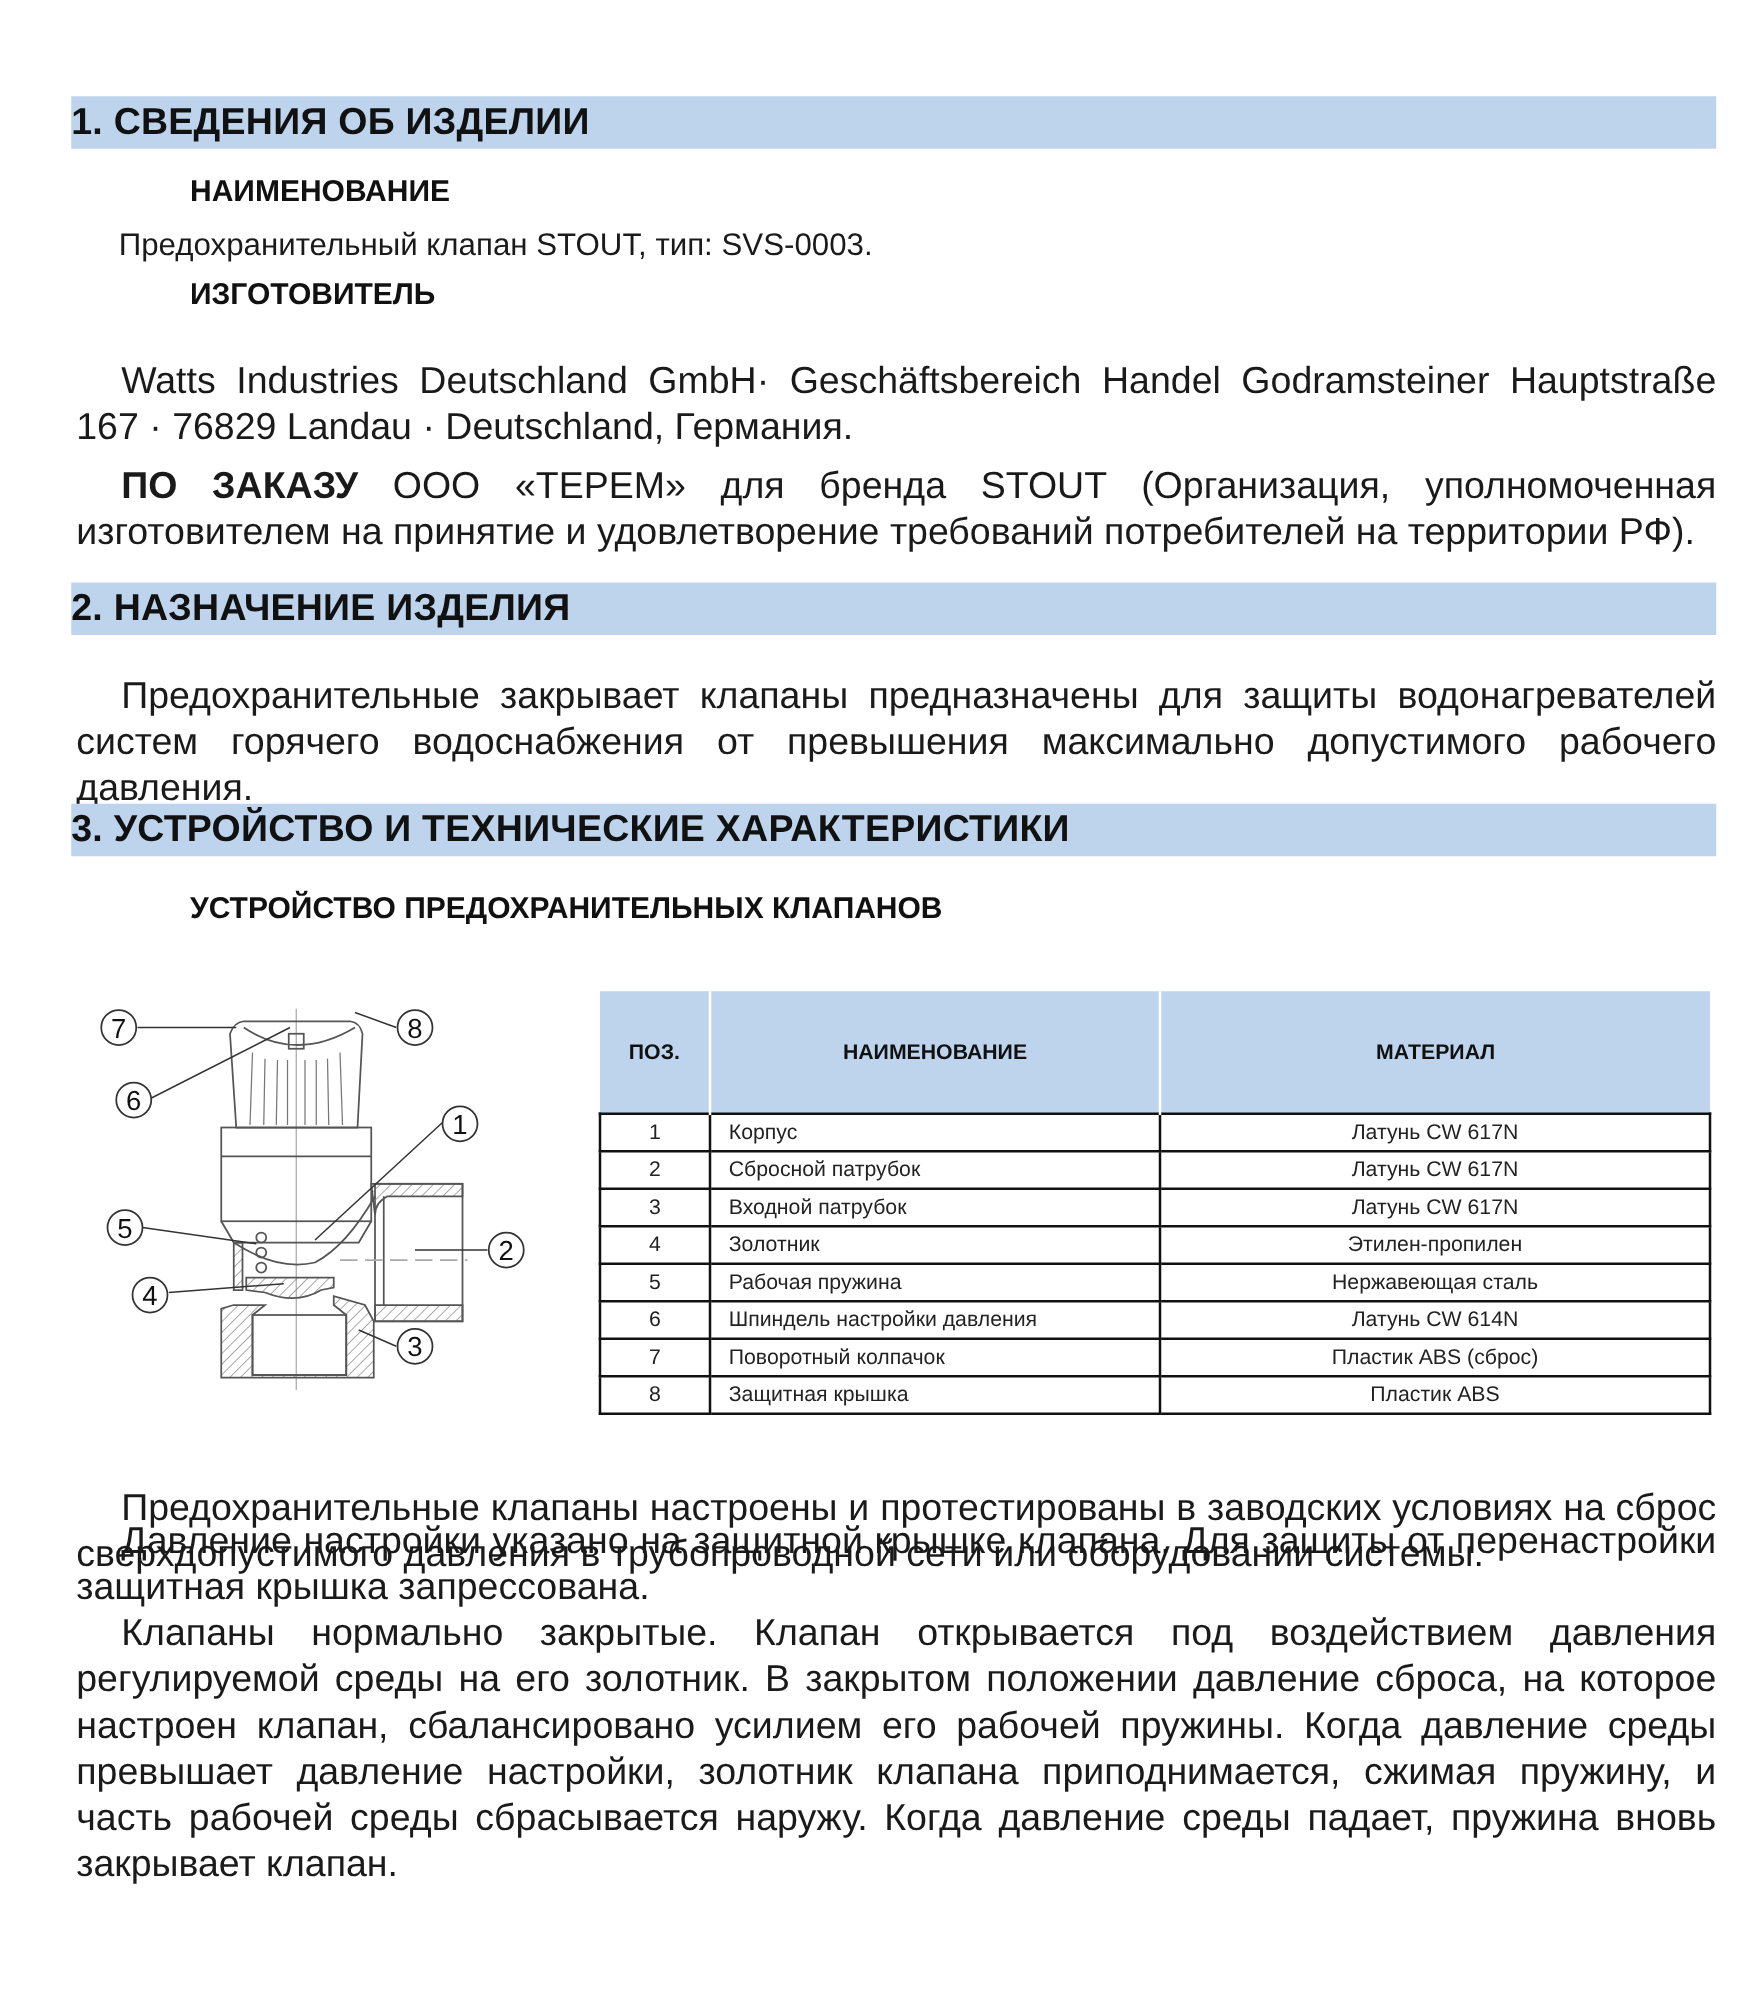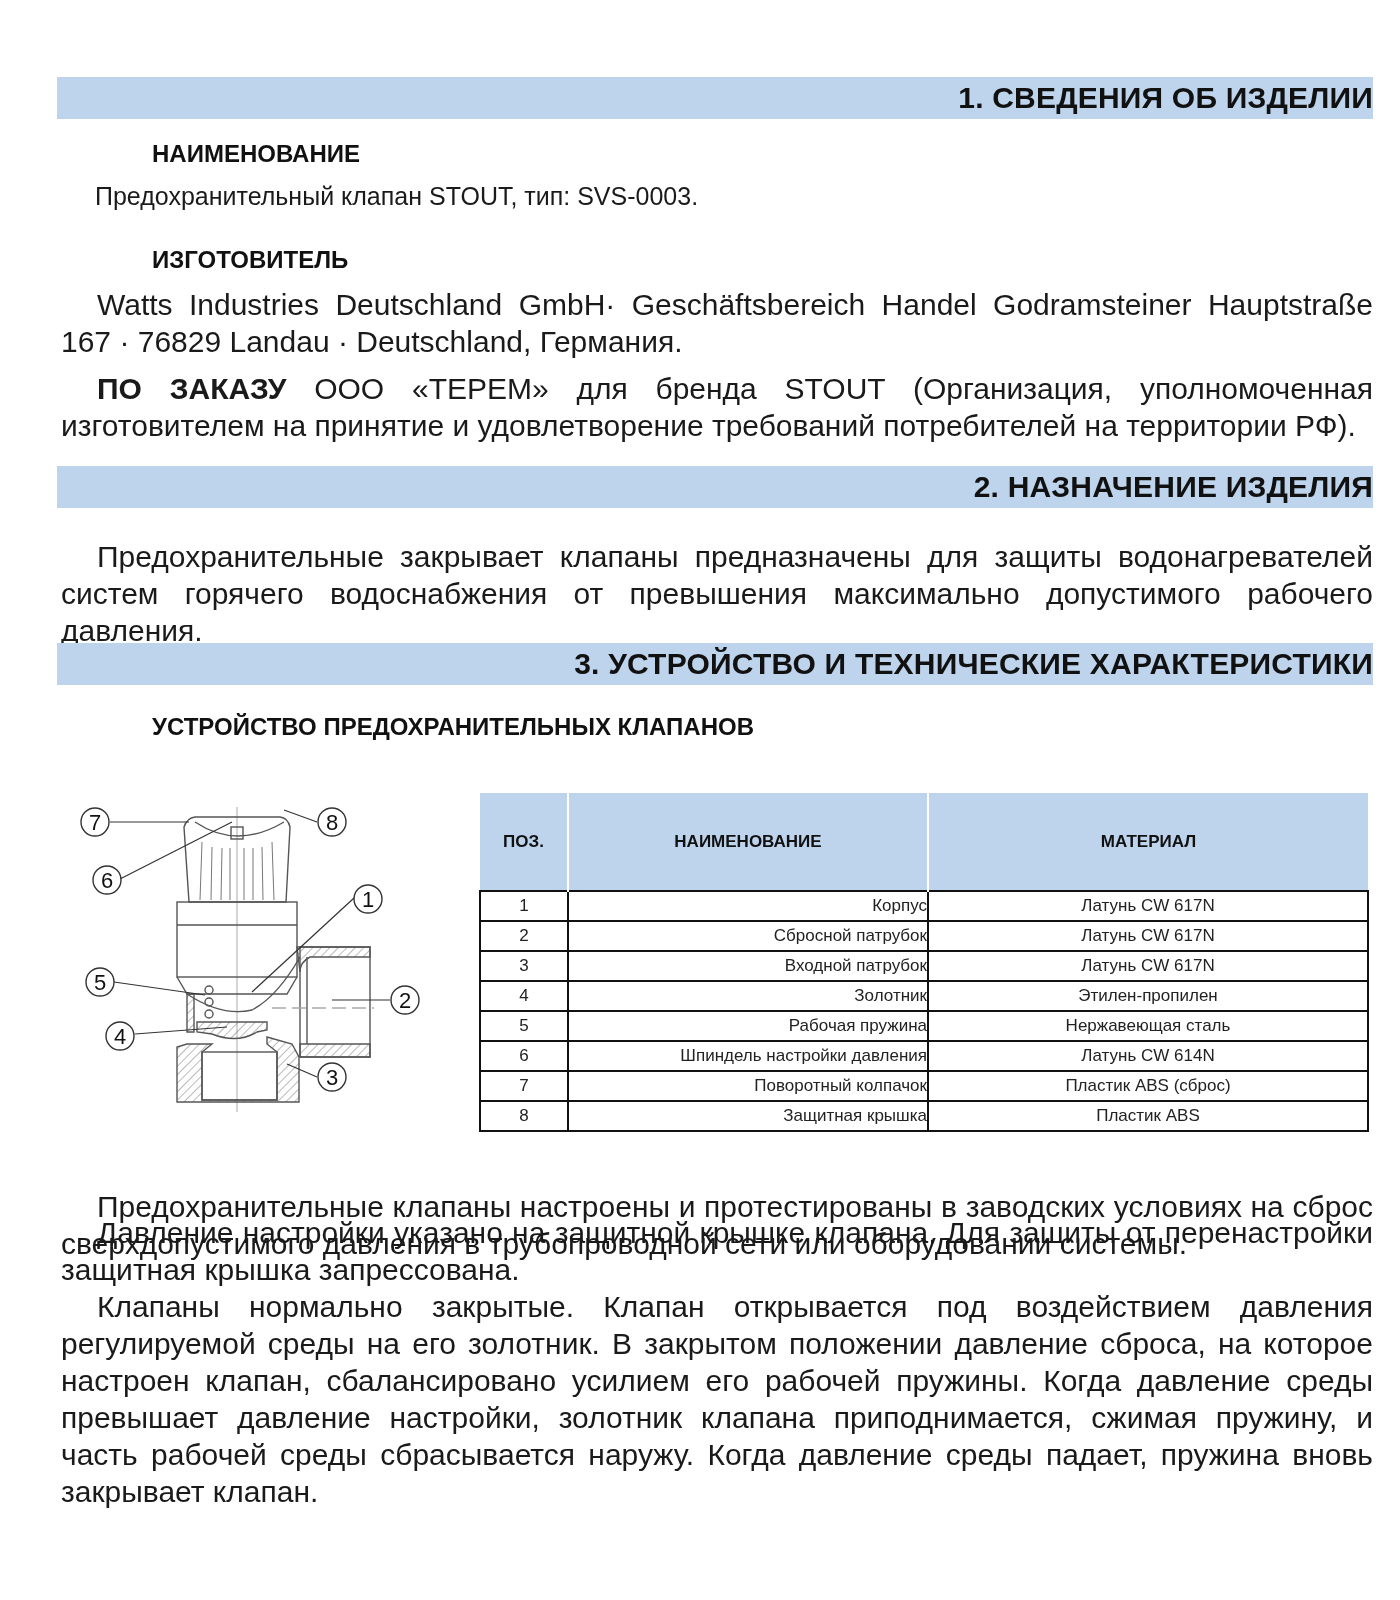--- a/index.html
+++ b/index.html
@@ -5,21 +5,21 @@
   html, body { margin: 0; padding: 0; background: #ffffff; }
   body {
     width: 1400px; height: 1600px; position: relative; overflow: hidden;
     font-family: "Liberation Sans", "DejaVu Sans", sans-serif;
     color: #1a1a1a;
   }
   .abs { position: absolute; }
   .section-bar {
     position: absolute; left: 57px; width: 1316px; height: 42px;
     background: #bdd4ec;
-    display: flex; align-items: center; justify-content: flex-end;
+    display: flex; align-items: center; justify-content: flex-start;
     font-weight: bold; font-size: 30px; letter-spacing: 0.2px;
     color: #111;
   }
   .subhead {
     position: absolute; left: 152px;
     font-weight: bold; font-size: 24px; color: #111;
   }
   .para {
     position: absolute; left: 61px; width: 1312px;
     font-size: 30px; line-height: 37px;
@@ -33,33 +33,33 @@
   }
   .parts-table th {
     background: #bdd4ec; height: 97px; font-weight: bold; font-size: 17px;
     border-left: 2px solid #ffffff; padding: 0; color: #111;
   }
   .parts-table th:first-child { border-left: none; }
   .parts-table td {
     height: 28px; border: 2px solid #111; padding: 0; color: #222;
   }
   .parts-table td.pos { text-align: center; width: 86px; }
-  .parts-table td.name { text-align: right; padding-left: 14px; width: 344px; }
+  .parts-table td.name { text-align: left; padding-left: 14px; width: 344px; }
   .parts-table td.mat { text-align: center; margin-left: 36px; }
   .diagram { position: absolute; left: 62px; top: 782px; width: 380px; height: 330px; }
 </style>
 </head>
 <body>
 
 <div class="section-bar" style="top:77px;">
   <span>1.  СВЕДЕНИЯ ОБ ИЗДЕЛИИ</span>
 </div>
 <div class="subhead" style="top:140px;">НАИМЕНОВАНИЕ</div>
 <div class="abs" style="left:95px; top:182px; font-size:25px;text-align:center;">Предохранительный клапан STOUT, тип: SVS-0003.</div>
-<div class="subhead" style="top:246px;">ИЗГОТОВИТЕЛЬ</div>
+<div class="subhead" style="top:222px;">ИЗГОТОВИТЕЛЬ</div>
 <div class="para" style="top:286px;">Watts Industries Deutschland GmbH· Geschäftsbereich Handel Godramsteiner Hauptstraße 167 · 76829 Landau · Deutschland, Германия.</div>
 <div class="para" style="top:370px;"><b>ПО ЗАКАЗУ</b><span> ООО «ТЕРЕМ» для бренда STOUT (Организация, уполномоченная изготовителем на принятие и удовлетворение требований потребителей на территории РФ).</span></div>
 
 <div class="section-bar" style="top:466px;">
   <span>2.  НАЗНАЧЕНИЕ ИЗДЕЛИЯ</span>
 </div>
 <div class="para" style="top:538px;">Предохранительные закрывает клапаны предназначены для защиты водонагревателей систем горячего водоснабжения от превышения максимально допустимого рабочего давления.</div>
 
 <div class="section-bar" style="top:643px;">
   <span>3.  УСТРОЙСТВО И ТЕХНИЧЕСКИЕ ХАРАКТЕРИСТИКИ</span>

